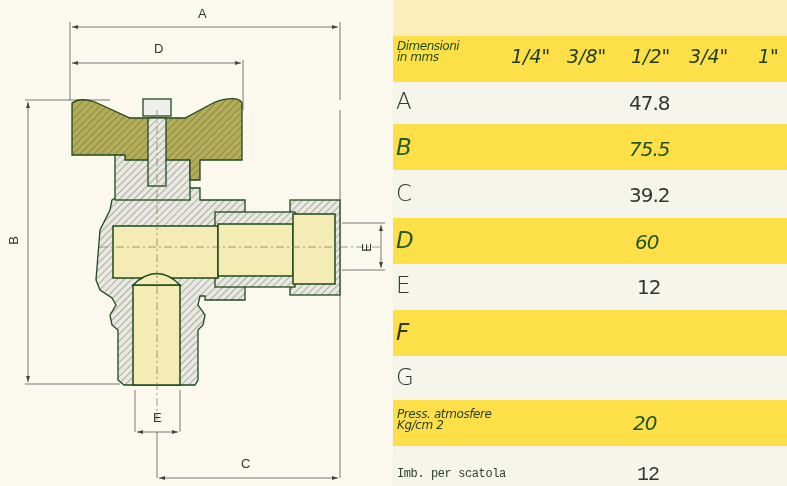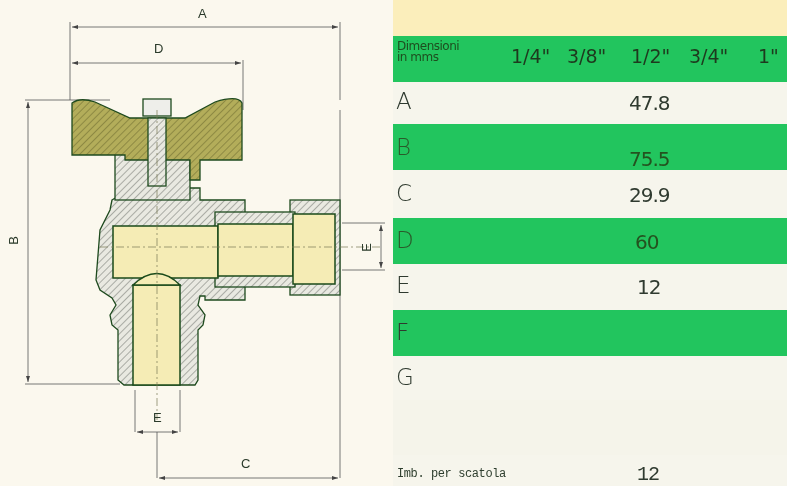--- a/index.html
+++ b/index.html
@@ -3,21 +3,21 @@
 <meta charset="utf-8">
 <style>
   html, body { margin:0; padding:0; }
   body { width:787px; height:486px; position:relative; overflow:hidden; background:#fbf8ee; font-family:"DejaVu Sans", sans-serif; }
   .drawing { position:absolute; left:0; top:0; width:393px; height:486px; background:#fbf8ee; }
   .drawing svg { position:absolute; left:0; top:0; }
   .dimlabel { position:absolute; font-family:"Liberation Sans", sans-serif; font-size:13px; color:#2a3a2a; }
   .panel { position:absolute; left:393px; top:0; width:394px; height:486px; background:#f5f4ea; }
   .top-band { position:absolute; left:0; top:0; width:394px; height:36px; background:#fbeebb; }
   .row { position:absolute; left:0; width:394px; }
-  .row.shade { background:#22c55e; }
+  .row.shade { background:#fde047;font-style:italic; }
   .row.light { background:#f6f5ec; }
   .hdr-label { position:absolute; left:4px; top:5px; font-size:12px; line-height:11px; color:#1e4d1e; letter-spacing:-0.5px; }
   .hdr-size { position:absolute; top:9px; font-size:19px; color:#1e3a1e; font-family:"DejaVu Sans", sans-serif; }
   .letter { position:absolute; left:3px; font-size:23px; color:#2f3a2f; font-weight:300; }
   .letter.green { color:#2a5a2a; }
   .val { position:absolute; left:236px; font-size:20px; color:#2f3a2f; letter-spacing:-1px; }
   .val.green { color:#24521f; }
   .small-label { position:absolute; left:4px; font-size:12px; line-height:11px; color:#2e3e2e; letter-spacing:-0.4px; }
 </style>
 </head>
@@ -116,39 +116,46 @@
     <span class="hdr-size" style="left:296px;">3/4"</span>
     <span class="hdr-size" style="left:365px;">1"</span>
   </div>
 
   <div class="row light" style="top:82px;height:42px;">
     <span class="letter" style="top:6px;">A</span>
     <span class="val" style="top:9px;">47.8</span>
   </div>
   <div class="row shade" style="top:124px;height:46px;">
     <span class="letter green" style="top:10px;">B</span>
-    <span class="val green" style="top:23px;">75.5</span>
+    <span class="val green" style="top:13px;">75.5</span>
   </div>
   <div class="row light" style="top:170px;height:48px;">
     <span class="letter" style="top:10px;">C</span>
-    <span class="val" style="top:13px;">29.9</span>
+    <span class="val" style="top:13px;">39.2</span>
   </div>
   <div class="row shade" style="top:218px;height:46px;">
     <span class="letter green" style="top:9px;">D</span>
     <span class="val green" style="top:12px;left:242px;">60</span>
   </div>
   <div class="row light" style="top:264px;height:46px;">
     <span class="letter" style="top:8px;">E</span>
     <span class="val" style="top:11px;left:244px;">12</span>
   </div>
   <div class="row shade" style="top:310px;height:46px;">
     <span class="letter" style="top:9px;">F</span>
     <span class="val" style="top:12px;"></span>
   </div>
   <div class="row light" style="top:356px;height:44px;">
     <span class="letter" style="top:8px;">G</span>
     <span class="val" style="top:11px;"></span>
   </div>
+  <div class="row shade" style="top:400px;height:46px;">
+    <div class="small-label" style="top:9px;">
+      <div>Press. atmosfere</div>
+      <div>Kg/cm 2</div>
+    </div>
+    <span class="val green" style="top:11px;left:240px;">20</span>
+  </div>
   <div class="row light" style="top:455px;height:40px;font-family:Liberation Mono, monospace;">
     <span class="small-label" style="top:14px;">Imb. per scatola</span>
     <span class="val" style="top:8px;left:244px;">12</span>
   </div>
 </div>
 
 </body></html>

